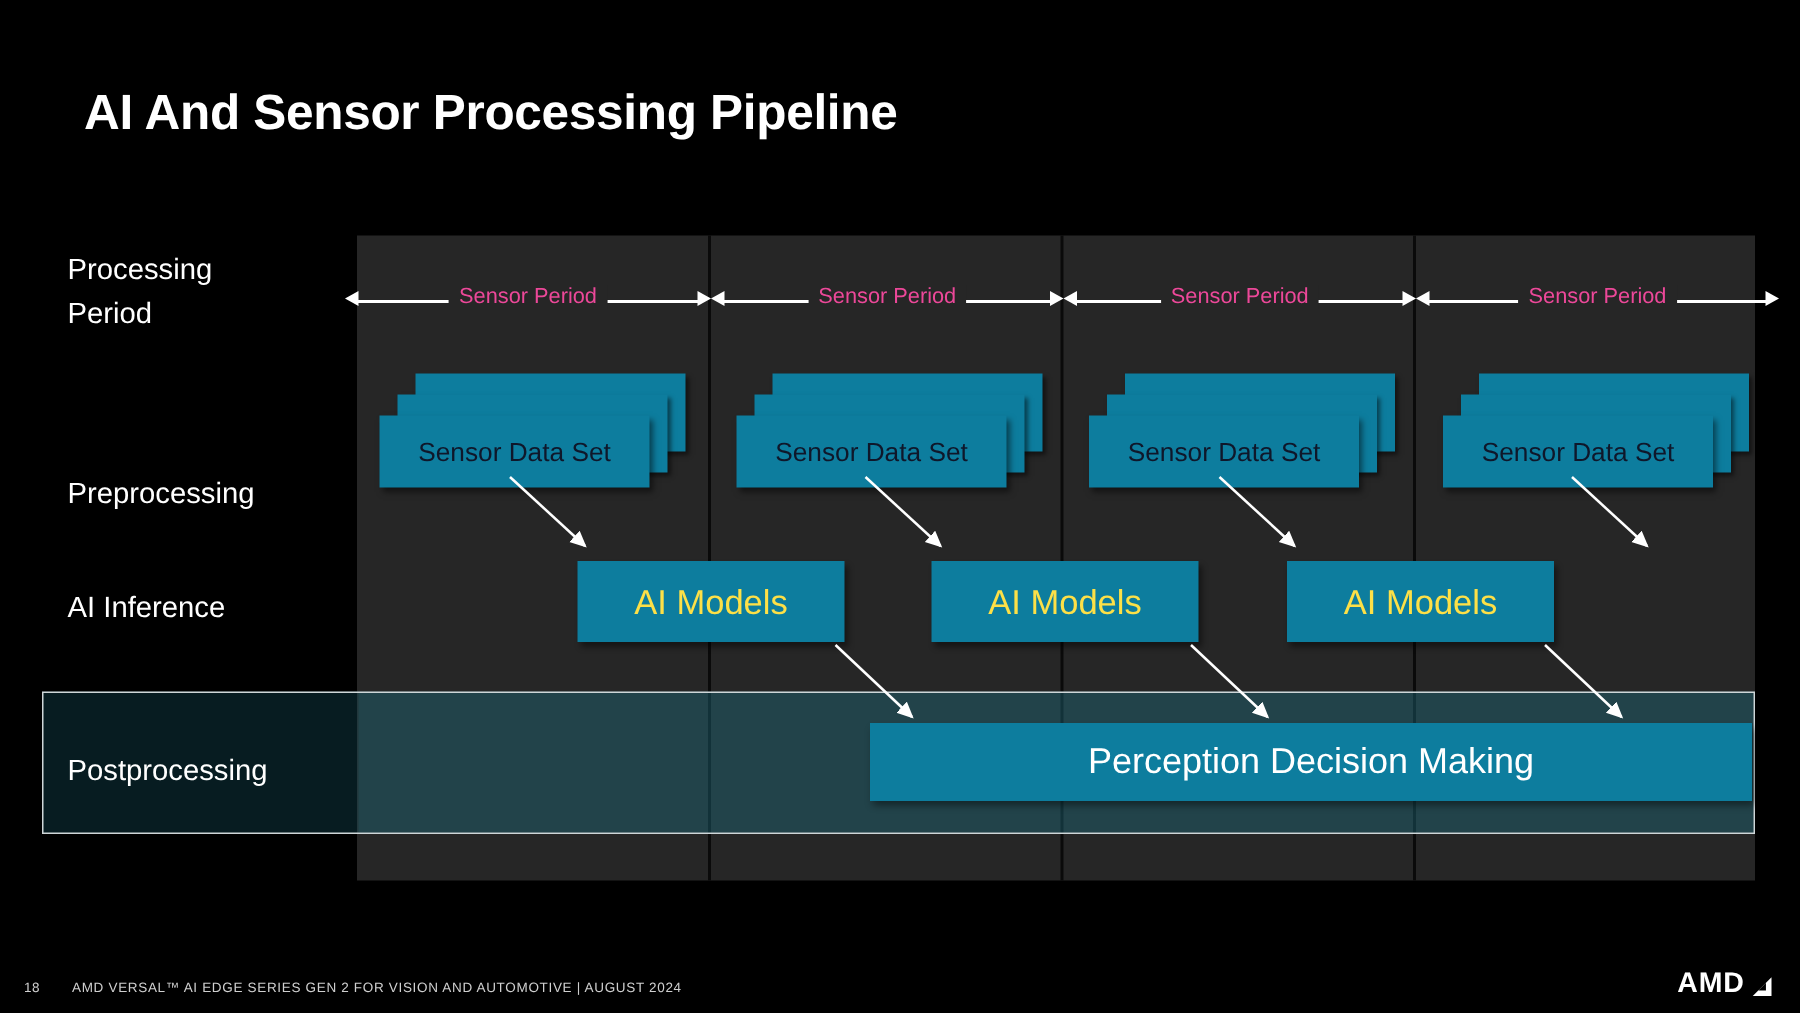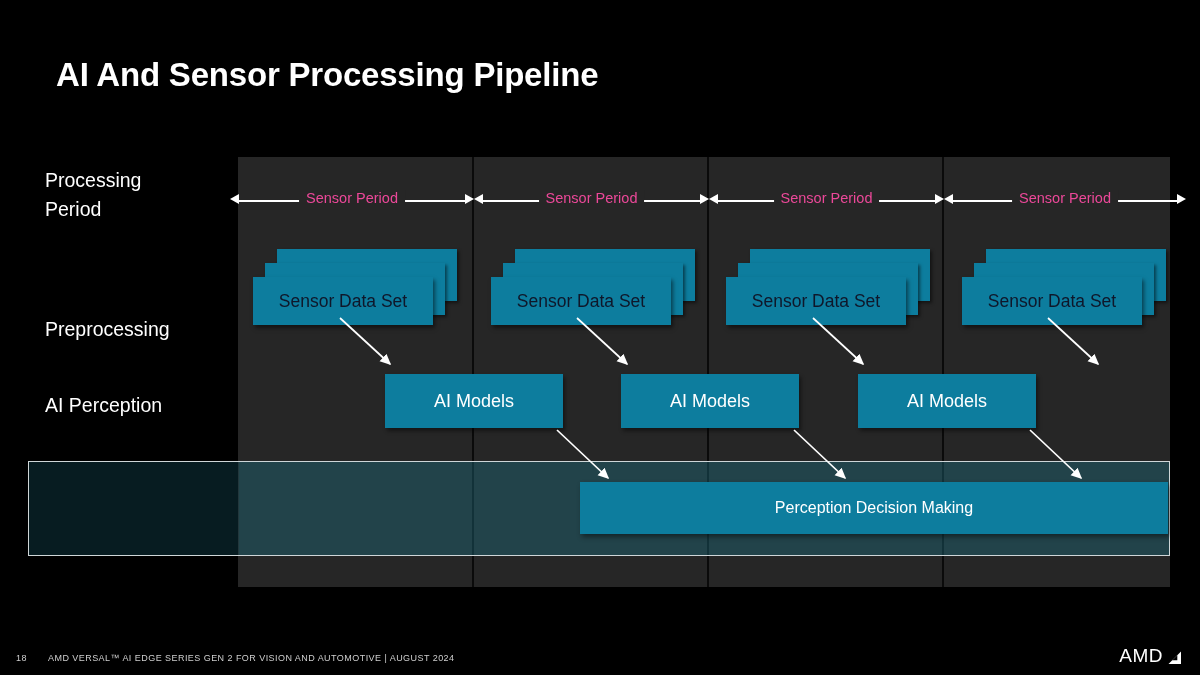--- a/index.html
+++ b/index.html
@@ -49,36 +49,36 @@
   .pline{position:absolute;top:11px;left:6px;right:6px;height:1.5px;background:#ffffff;}
   .arrowhead{position:absolute;top:5px;width:0;height:0;
     border-top:5.5px solid transparent;border-bottom:5.5px solid transparent;}
   .ah-left{left:0;border-right:9px solid #ffffff;}
   .ah-right{right:0;border-left:9px solid #ffffff;}
 
   
   .tealbox{
     position:absolute;background:#0d7d9e;
     display:flex;align-items:center;justify-content:center;
-    color:#ffffff;font-size:18px;white-space:nowrap;
+    color:#fde047;font-size:23px;white-space:nowrap;
     box-shadow:2px 3px 4px rgba(0,0,0,0.45);
   }
   .stack{position:absolute;}
   .stack .s-back2{position:absolute;left:24px;top:0;width:180px;height:52px;background:#0d7d9e;box-shadow:2px 2px 3px rgba(0,0,0,.5);}
   .stack .s-back1{position:absolute;left:12px;top:14px;width:180px;height:52px;background:#0d7d9e;box-shadow:2px 2px 3px rgba(0,0,0,.5);}
   .stack .s-front{position:absolute;left:0;top:28px;width:180px;height:48px;background:#0d7d9e;
     display:flex;align-items:center;justify-content:center;color:#0f172a;font-size:17.5px;white-space:nowrap;
     box-shadow:2px 3px 4px rgba(0,0,0,.5);}
 
   .aimodel{width:178px;height:54px;}
 
   .perception{
     position:absolute;left:342px;top:325px;width:588px;height:52px;
     background:#0d7d9e;display:flex;align-items:center;justify-content:center;
-    color:#ffffff;font-size:16px;white-space:nowrap;z-index:4;
+    color:#ffffff;font-size:24px;white-space:nowrap;z-index:4;
     box-shadow:2px 3px 5px rgba(0,0,0,.45);
   }
 
   
   .band{
     position:absolute;left:28px;top:461px;width:1140px;height:93px;
     background:rgba(25,100,120,0.28);
     border:1px solid #cfd6d8;
     z-index:2;
   }
@@ -89,33 +89,34 @@
 
   
   .arrows{position:absolute;left:0;top:0;width:1200px;height:675px;
     pointer-events:none;z-index:5;}
 
   
   .footer{position:absolute;left:0;right:0;bottom:0;height:42px;}
   .page-num{position:absolute;left:16px;bottom:12px;font-size:9px;color:#cfcfcf;letter-spacing:.4px;}
   .footer-text{position:absolute;left:48px;bottom:12px;font-size:9px;color:#cfcfcf;letter-spacing:.45px;white-space:nowrap;}
   .amd-logo{position:absolute;right:18px;bottom:10px;display:flex;align-items:flex-end;gap:3px;}
-  .amd-word{font-size:19px;font-weight:normal;color:#fff;letter-spacing:0.5px;line-height:1;}
+  .amd-word{font-size:19px;font-weight:bold;color:#fff;letter-spacing:0.5px;line-height:1;}
 </style>
 </head>
 <body>
 
 <div class="slide">
 
   <div class="title">AI And Sensor Processing Pipeline</div>
 
   <div class="row-label" id="lbl-processing">Processing
 Period</div>
   <div class="row-label" id="lbl-preprocessing">Preprocessing</div>
-  <div class="row-label" id="lbl-inference">AI Perception</div>
+  <div class="row-label" id="lbl-inference">AI Inference</div>
+  <div class="row-label" id="lbl-postprocessing" style="z-index:7">Postprocessing</div>
 
   <div class="band">
     <div class="band-inner"></div>
   </div>
 
   <div class="chart">
 
     <div class="col-div" style="left:234px"></div>
     <div class="col-div" style="left:469px"></div>
     <div class="col-div" style="left:704px"></div>

